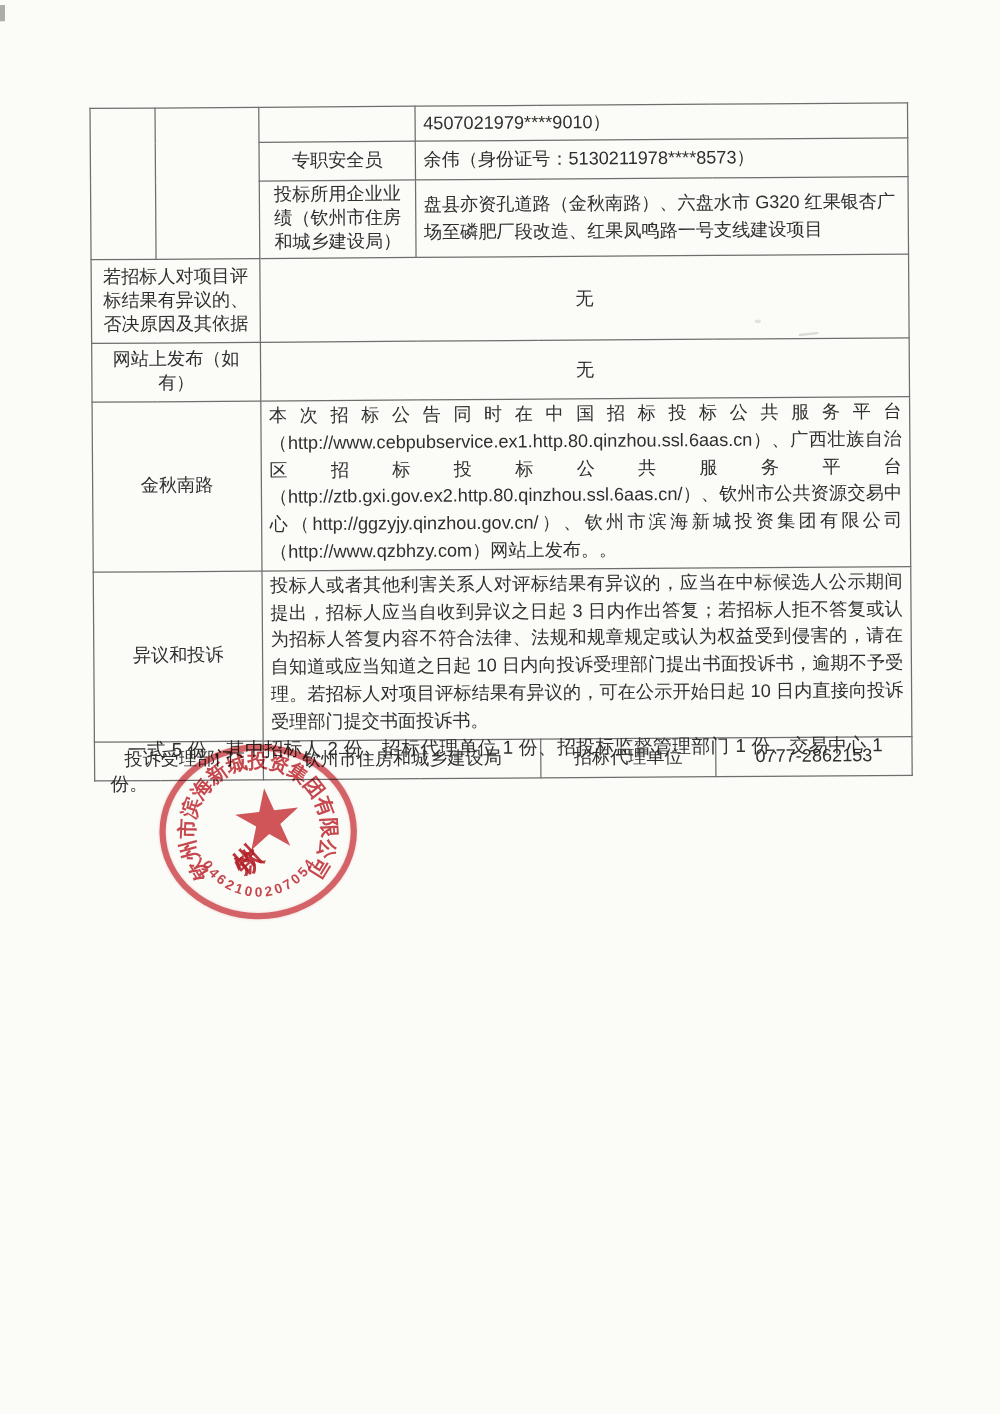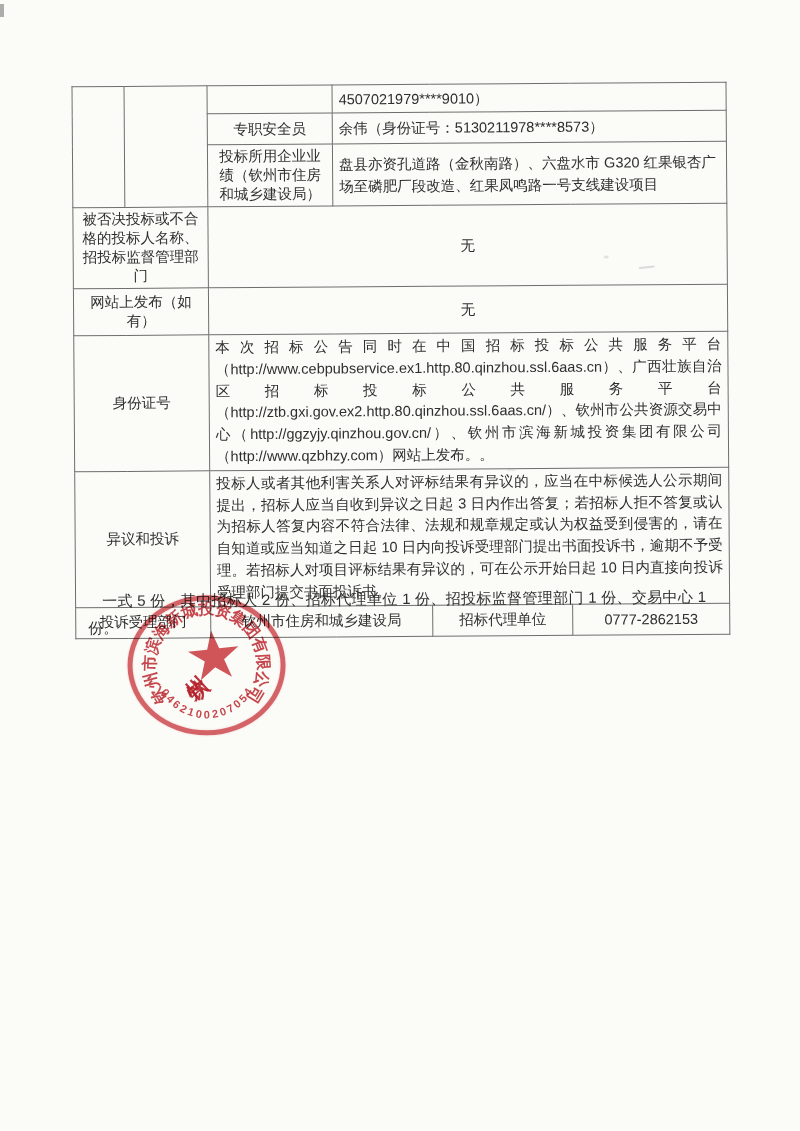--- a/index.html
+++ b/index.html
@@ -111,29 +111,29 @@
       </tr>
       <tr class="r-b">
         <td class="lbl">专职安全员</td>
         <td class="val" colspan="3">余伟（身份证号：5130211978****8573）</td>
       </tr>
       <tr class="r-c">
         <td class="lbl">投标所用企业业绩（钦州市住房和城乡建设局）</td>
         <td class="val" colspan="3">盘县亦资孔道路（金秋南路）、六盘水市 G320 红果银杏广场至磷肥厂段改造、红果凤鸣路一号支线建设项目</td>
       </tr>
       <tr class="r-rejected">
-        <td class="lbl" colspan="2">被否决投标或不合格的投标人名称、招投标监督管理部门</td>
+        <td class="lbl" colspan="2">若招标人对项目评标结果有异议的、否决原因及其依据</td>
         <td class="center" colspan="4">无</td>
       </tr>
       <tr class="r-other">
         <td class="lbl" colspan="2">网站上发布（如有）</td>
         <td class="center" colspan="4">无</td>
       </tr>
       <tr class="r-media">
-        <td class="lbl" colspan="2">身份证号</td>
+        <td class="lbl" colspan="2">金秋南路</td>
         <td class="justified" colspan="4">本次招标公告同时在中国招标投标公共服务平台（http://www.cebpubservice.ex1.http.80.qinzhou.ssl.6aas.cn）、广西壮族自治区招标投标公共服务平台（http://ztb.gxi.gov.ex2.http.80.qinzhou.ssl.6aas.cn/）、钦州市公共资源交易中心（http://ggzyjy.qinzhou.gov.cn/）、钦州市滨海新城投资集团有限公司（http://www.qzbhzy.com）网站上发布。。</td>
       </tr>
       <tr class="r-objection">
         <td class="lbl" colspan="2">异议和投诉</td>
         <td class="justified" colspan="4">投标人或者其他利害关系人对评标结果有异议的，应当在中标候选人公示期间提出，招标人应当自收到异议之日起 3 日内作出答复；若招标人拒不答复或认为招标人答复内容不符合法律、法规和规章规定或认为权益受到侵害的，请在自知道或应当知道之日起 10 日内向投诉受理部门提出书面投诉书，逾期不予受理。若招标人对项目评标结果有异议的，可在公示开始日起 10 日内直接向投诉受理部门提交书面投诉书。</td>
       </tr>
       <tr class="r-complaint">
         <td class="lbl" colspan="2">投诉受理部门</td>
         <td class="center" colspan="2">钦州市住房和城乡建设局</td>
         <td class="center">招标代理单位</td>

